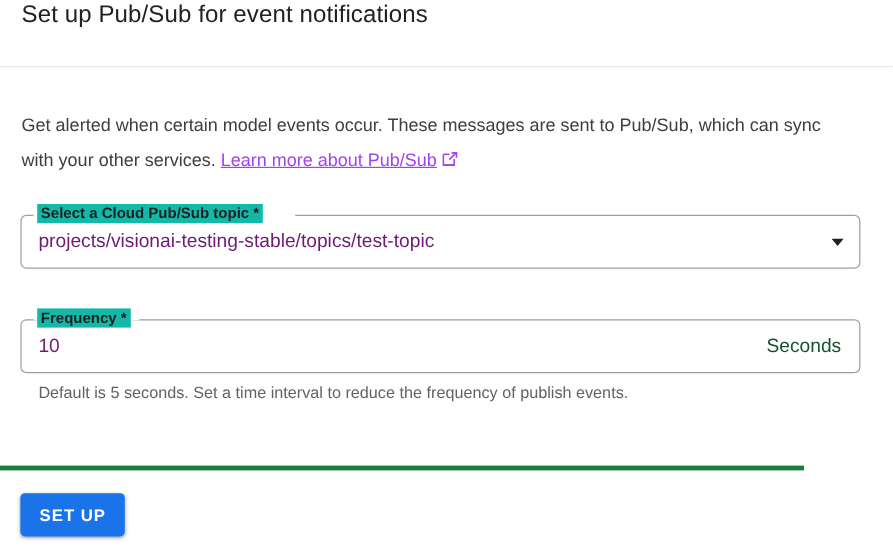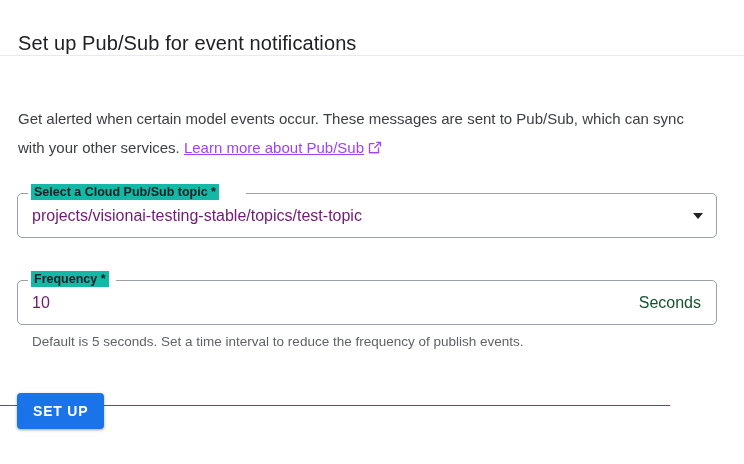--- a/index.html
+++ b/index.html
@@ -18,39 +18,39 @@
 
   
   .dialog-header {
     position: absolute;
     left: 0; top: 0;
     width: 744px;
     height: 56px;
     box-sizing: border-box;
     border-bottom: 1px solid #e8eaed;
     display: flex;
-    align-items: flex-end;
+    align-items: flex-start;
   }
   .dialog-title {
     font-size: 20px;
     line-height: 24px;
     font-weight: 400;
     color: #202124;
     padding-left: 18px;
     letter-spacing: 0.1px;
   }
 
   
   .dialog-body {
     position: absolute;
-    left: 0; top: 70px;
+    left: 0; top: 56px;
     width: 670px;
     height: 336px;
     box-sizing: border-box;
-    border-bottom: 1px solid #15803d;
+    border-bottom: 4px solid #15803d;
   }
 
   .description {
     position: absolute;
     left: 18px;
     top: 34px;
     width: 690px;
     font-size: 15px;
     line-height: 29px;
     color: #3c4043;
@@ -151,21 +151,21 @@
     color: #5f6368;
   }
 
   
   .dialog-footer {
     position: absolute;
     left: 0; top: 393px;
     width: 744px;
     height: 71px;
     display: flex;
-    align-items: flex-start;
+    align-items: center;
     padding-left: 17px;
     box-sizing: border-box;
   }
   .btn-primary {
     background: #1a73e8;
     color: #ffffff;
     border: none;
     border-radius: 4px;
     height: 36px;
     padding: 0 16px;

